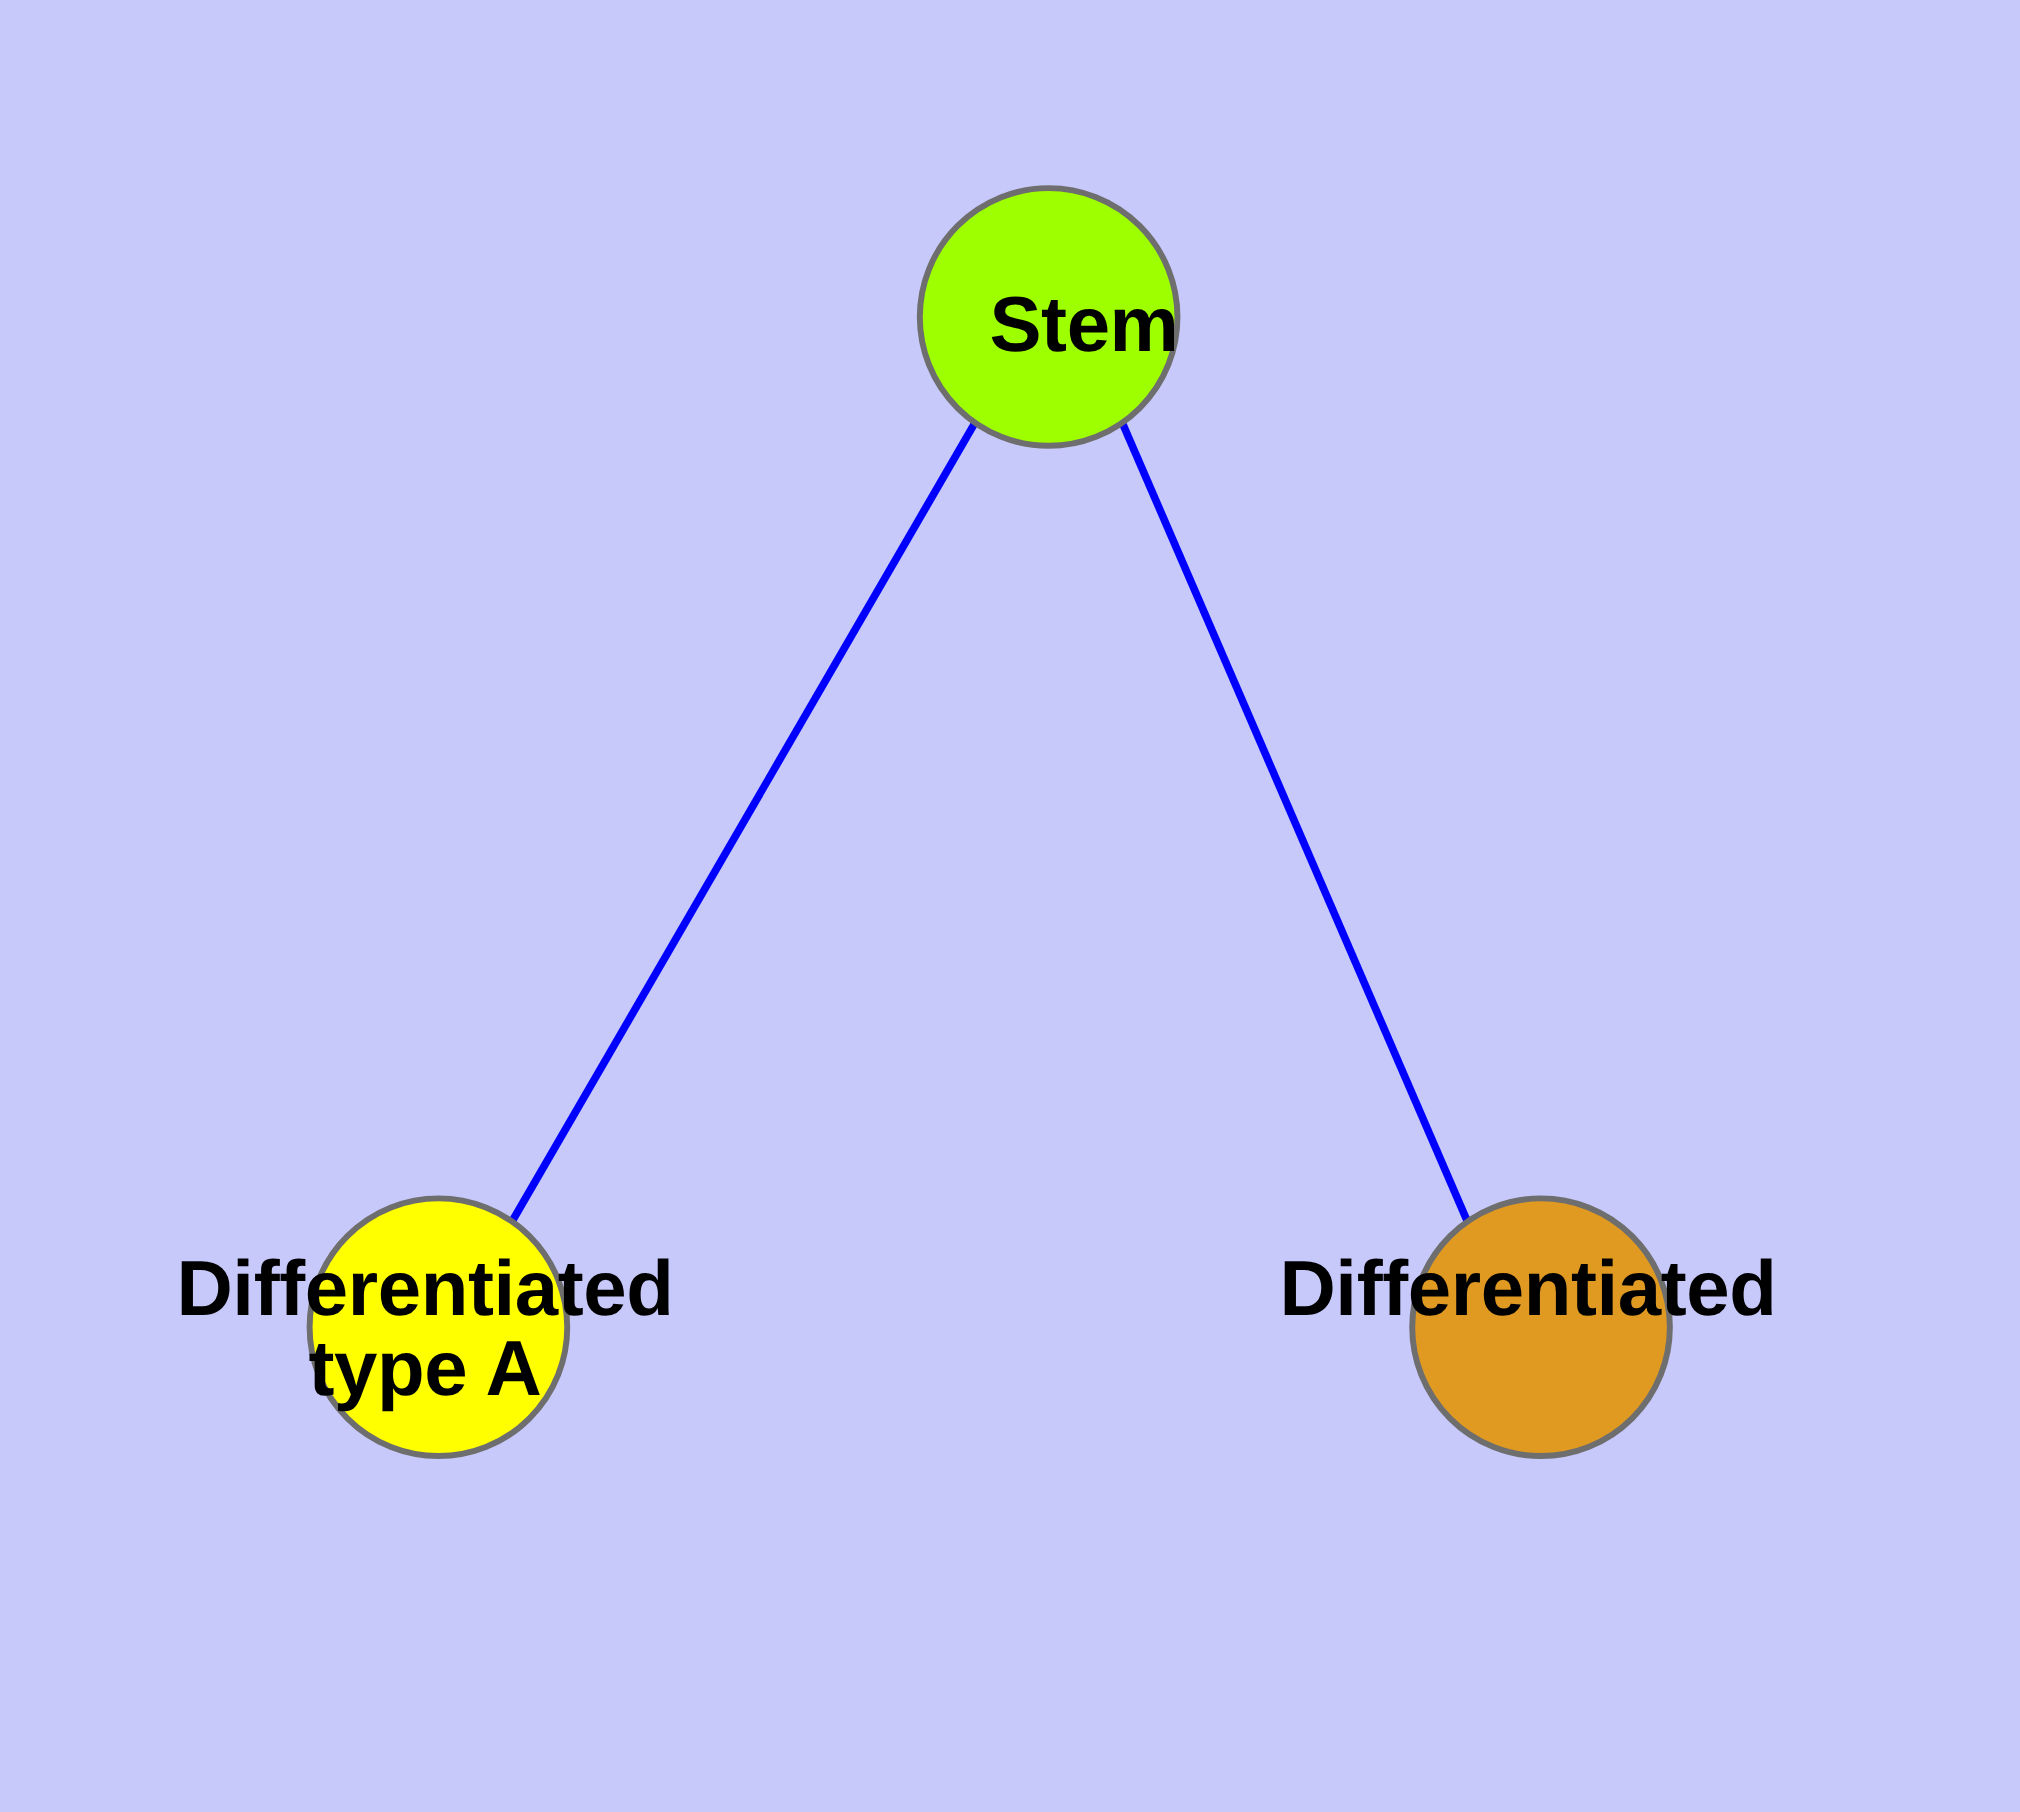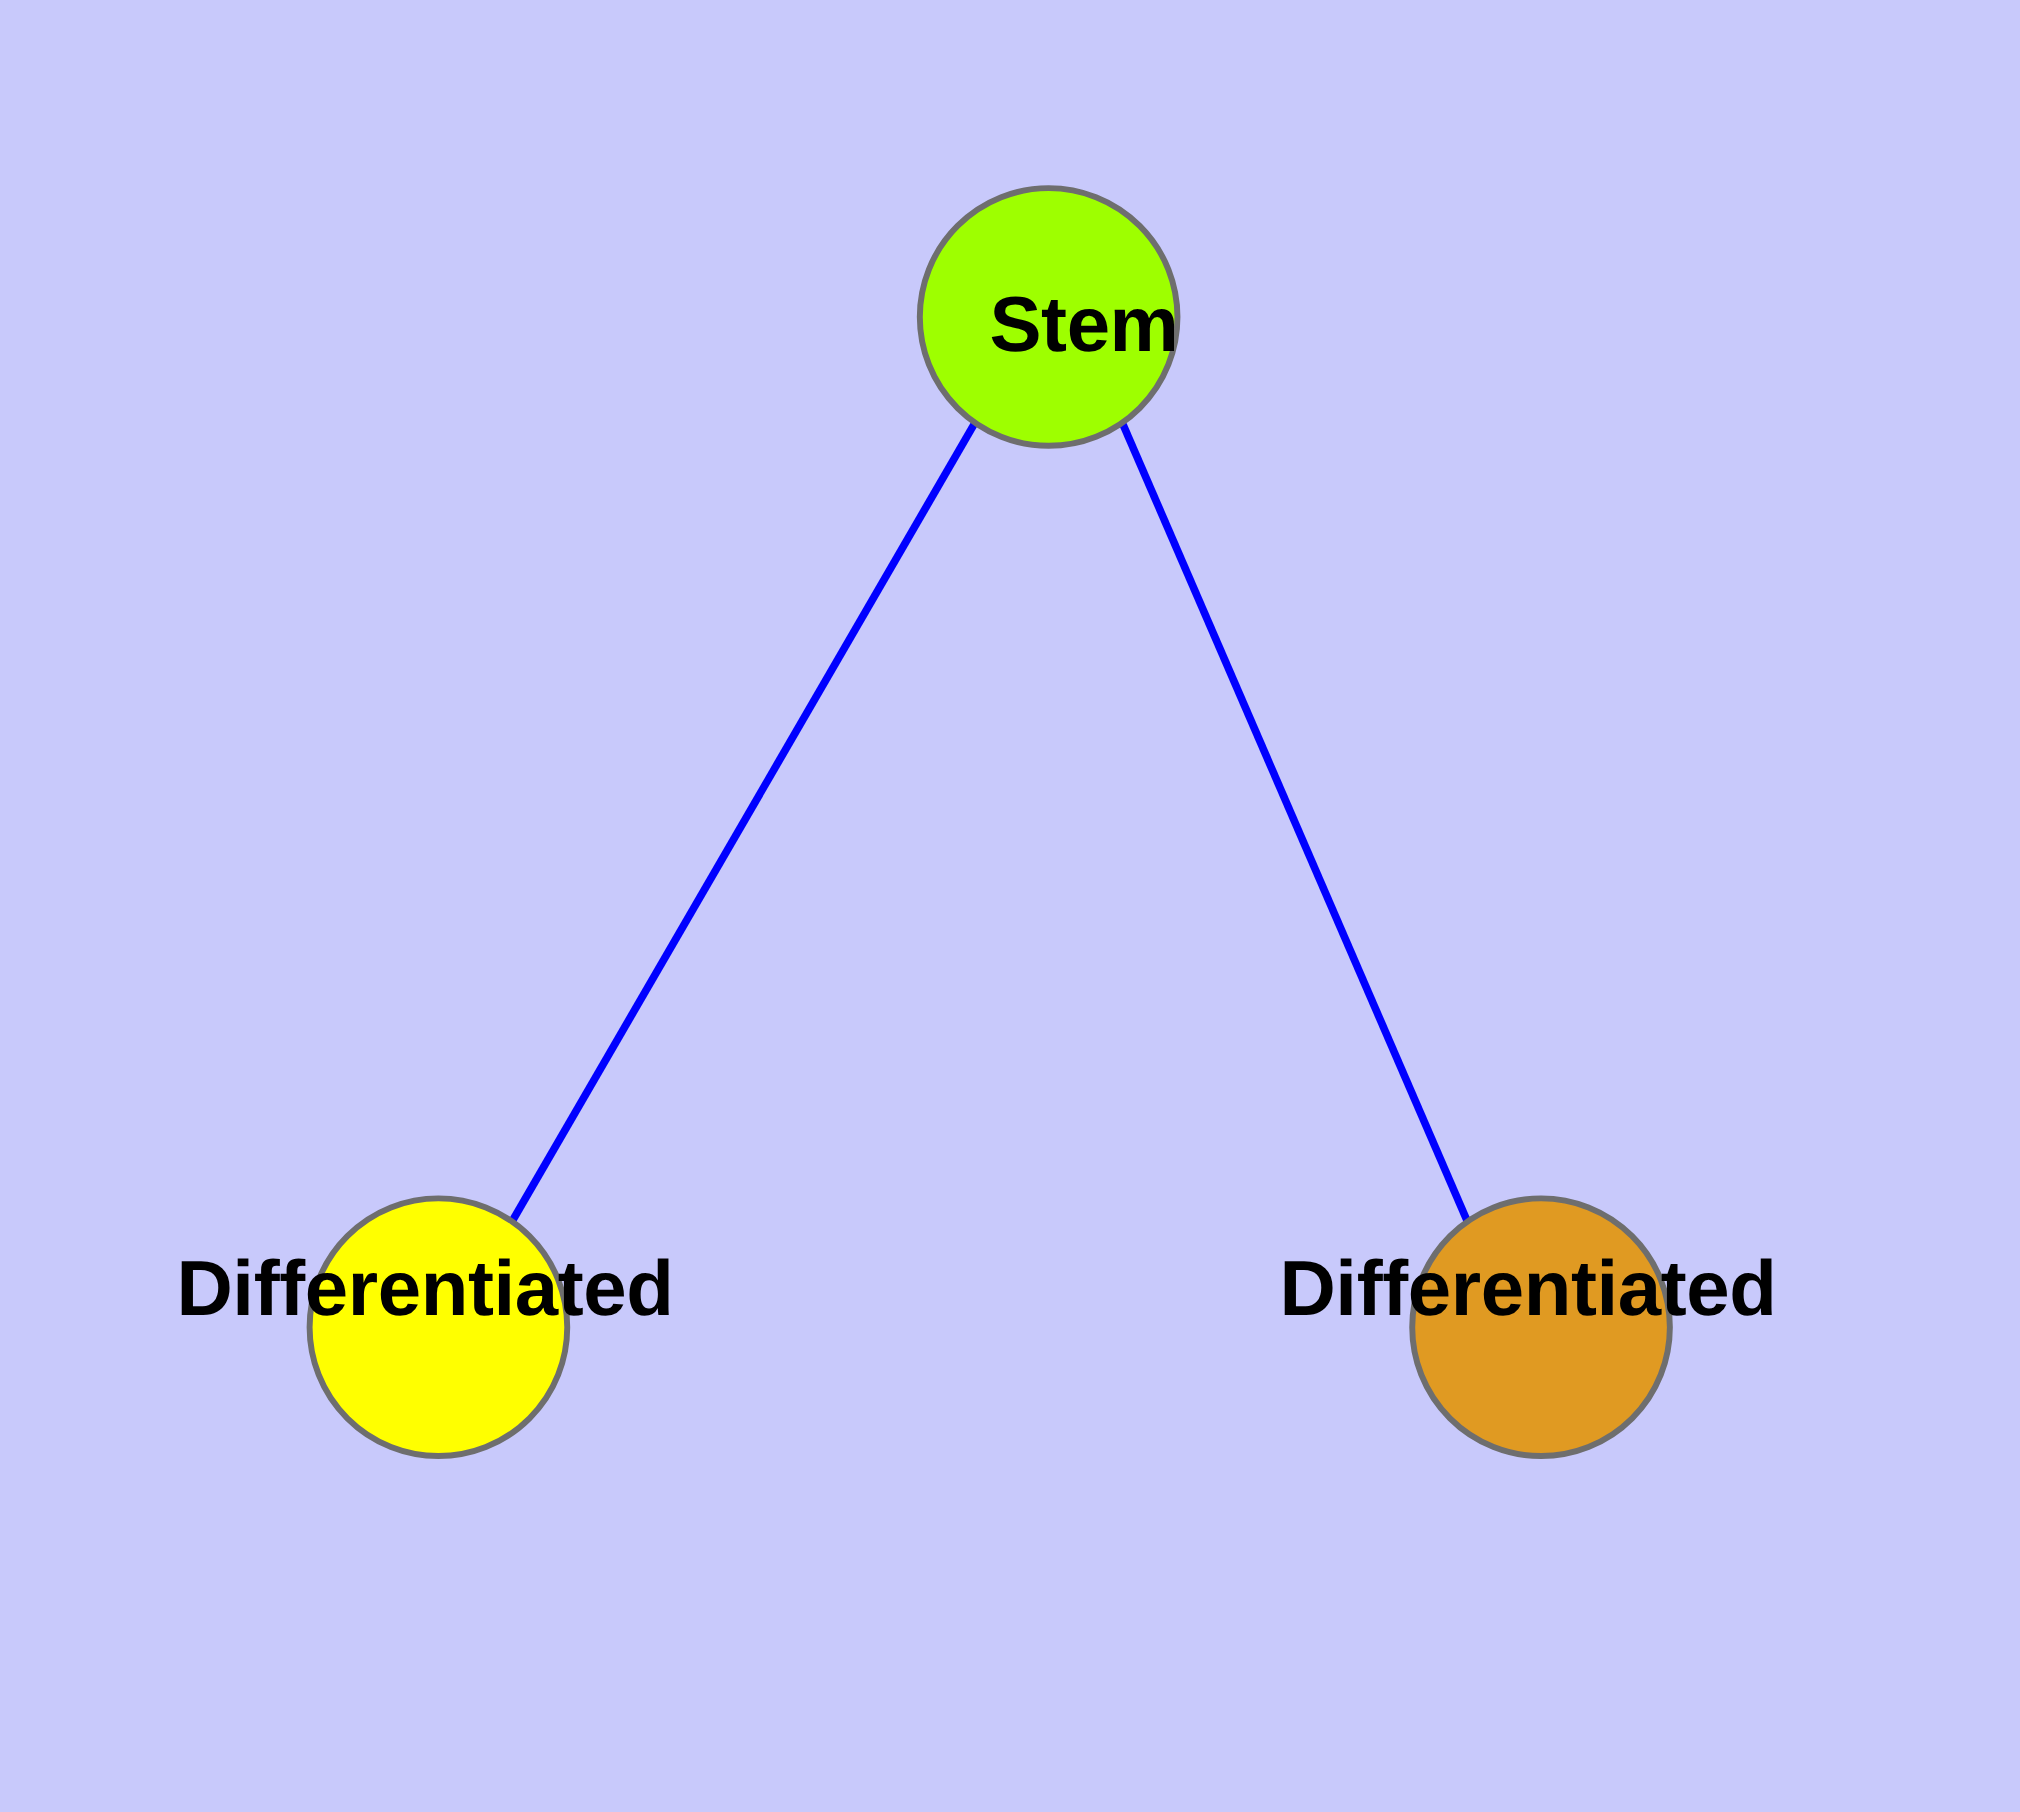--- a/index.html
+++ b/index.html
@@ -73,18 +73,18 @@
     </g>
     <g>
       <circle cx="1237" cy="374" r="152" fill="#9eff00" stroke="#6e6e6e" stroke-width="7"></circle>
       <circle cx="517" cy="1566" r="152" fill="#ffff00" stroke="#6e6e6e" stroke-width="7"></circle>
       <circle cx="1818" cy="1566" r="152" fill="#e09a22" stroke="#6e6e6e" stroke-width="7"></circle>
     </g>
   </svg>
 
   <div id="label-stem" class="node-label">Stem</div>
 
-  <div id="label-typea" class="node-label"><span>Differentiated</span><br></div>
+  <div id="label-typea" class="node-label"><span>Differentiated</span><br><span>type A</span></div>
 
   <div id="label-typeb" class="node-label"><span>Differentiated</span><br></div>
 
 </div>
 
 
 </body></html>

